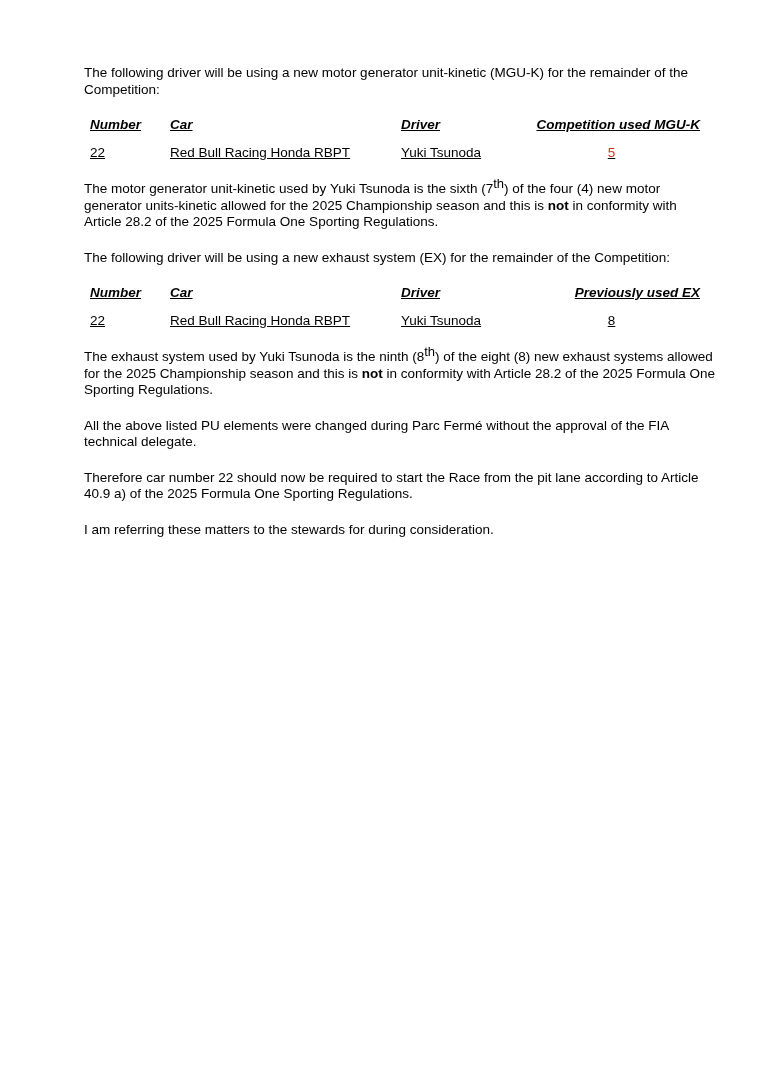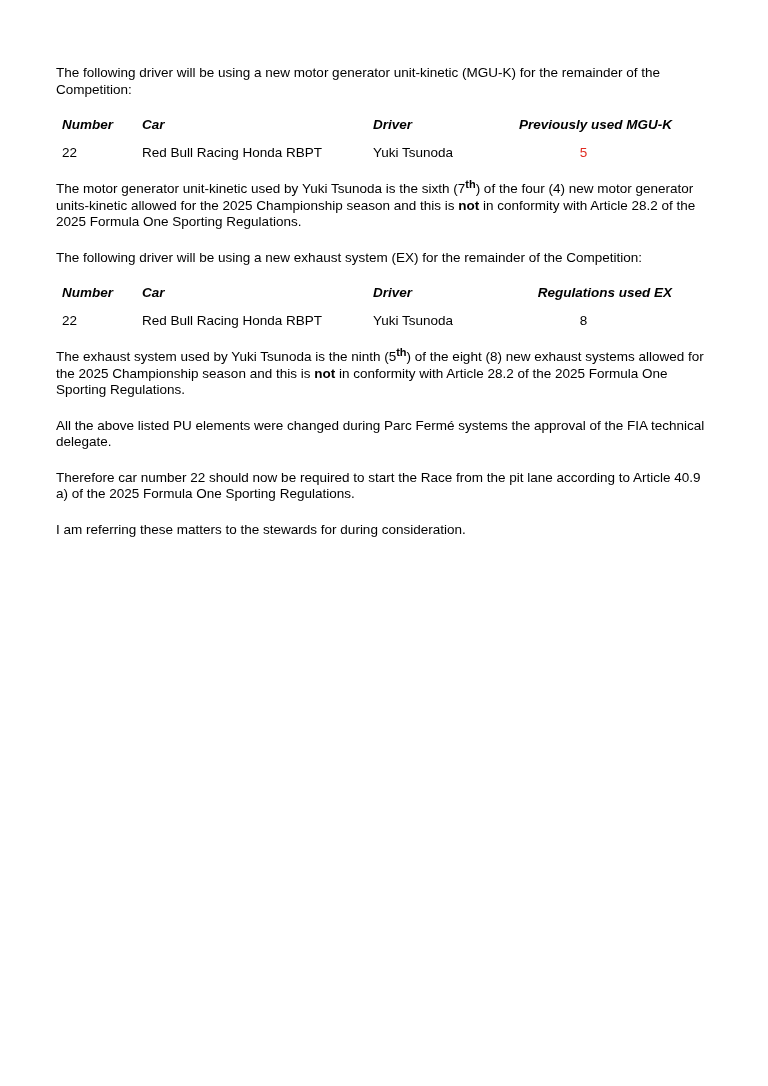--- a/index.html
+++ b/index.html
@@ -7,97 +7,97 @@
   body {
     width: 768px;
     height: 1086px;
     font-family: "Liberation Sans", sans-serif;
     color: #000000;
     overflow: hidden;
   }
   .doc {
     width: 768px;
     height: 1086px;
-    padding: 65px 52px 0 56px;
+    padding: 65px 52px 0 84px;
     font-size: 13.5px;
     line-height: 16.5px;
   }
   p.para { margin: 0 0 19px 0; }
   p.section-gap { margin-top: 4px; }
 
   .pu-table {
     margin: 12px 0 20px 6px;
     width: 610px;
+    text-decoration: underline;
   }
   .t-row {
     display: grid;
     grid-template-columns: 80px 231px 122px 177px;
   }
   .t-head .cell {
     font-weight: bold;
     font-style: italic;
   }
   .t-body { margin-top: 11px; }
   .cell { white-space: nowrap; }
   .cell.last-head { text-align: right; }
   .cell.last-val { text-align: center; }
 
   sup.ord {
-    font-size: 11px;
+    font-size: 13px;
     line-height: 0;
     vertical-align: super;
-    font-weight: bold;
   }
   .emph {
     font-weight: bold;
   }
 </style>
 </head>
 <body>
 
 <div class="doc">
 
   <p class="para">The following driver will be using a new motor generator unit-kinetic (MGU-K) for the remainder of the Competition:</p>
 
   <div class="pu-table">
     <div class="t-row t-head">
       <div class="cell">Number</div>
       <div class="cell">Car</div>
       <div class="cell">Driver</div>
-      <div class="cell last-head">Previously used MGU-K</div>
+      <div class="cell last-head">Competition used MGU-K</div>
     </div>
     <div class="t-row t-body">
       <div class="cell">22</div>
       <div class="cell">Red Bull Racing Honda RBPT</div>
       <div class="cell">Yuki Tsunoda</div>
       <div class="cell last-val" style="color: rgb(224, 43, 32);">5</div>
     </div>
   </div>
 
   <p class="para"><span>The motor generator unit-kinetic used by Yuki Tsunoda is the sixth (7</span><sup class="ord">th</sup><span>) of the four (4) new motor generator units-kinetic allowed for the 2025 Championship season and this is </span><span class="emph">not</span><span> in conformity with Article 28.2 of the 2025 Formula One Sporting Regulations.</span></p>
 
   <p class="para section-gap">The following driver will be using a new exhaust system (EX) for the remainder of the Competition:</p>
 
   <div class="pu-table">
     <div class="t-row t-head">
       <div class="cell">Number</div>
       <div class="cell">Car</div>
       <div class="cell">Driver</div>
-      <div class="cell last-head">Regulations used EX</div>
+      <div class="cell last-head">Previously used EX</div>
     </div>
     <div class="t-row t-body">
       <div class="cell">22</div>
       <div class="cell">Red Bull Racing Honda RBPT</div>
       <div class="cell">Yuki Tsunoda</div>
       <div class="cell last-val">8</div>
     </div>
   </div>
 
-  <p class="para"><span>The exhaust system used by Yuki Tsunoda is the ninth (5</span><sup class="ord">th</sup><span>) of the eight (8) new exhaust systems allowed for the 2025 Championship season and this is </span><span class="emph">not</span><span> in conformity with Article 28.2 of the 2025 Formula One Sporting Regulations.</span></p>
+  <p class="para"><span>The exhaust system used by Yuki Tsunoda is the ninth (8</span><sup class="ord">th</sup><span>) of the eight (8) new exhaust systems allowed for the 2025 Championship season and this is </span><span class="emph">not</span><span> in conformity with Article 28.2 of the 2025 Formula One Sporting Regulations.</span></p>
 
-  <p class="para">All the above listed PU elements were changed during Parc Fermé systems the approval of the FIA technical delegate.</p>
+  <p class="para">All the above listed PU elements were changed during Parc Fermé without the approval of the FIA technical delegate.</p>
 
 
   <p class="para">Therefore car number 22 should now be required to start the Race from the pit lane according to Article 40.9 a) of the 2025 Formula One Sporting Regulations.</p>
 
   <p class="para">I am referring these matters to the stewards for during consideration.</p>
 
 </div>
 
 </body></html>

